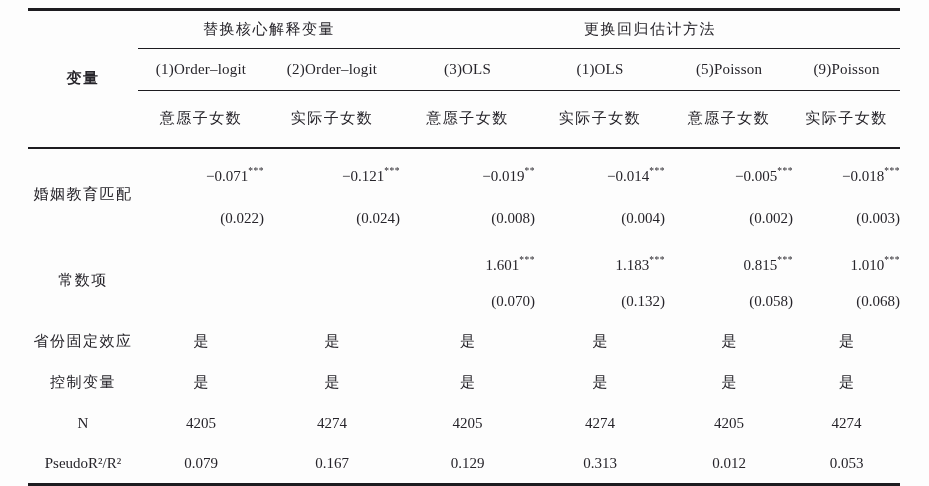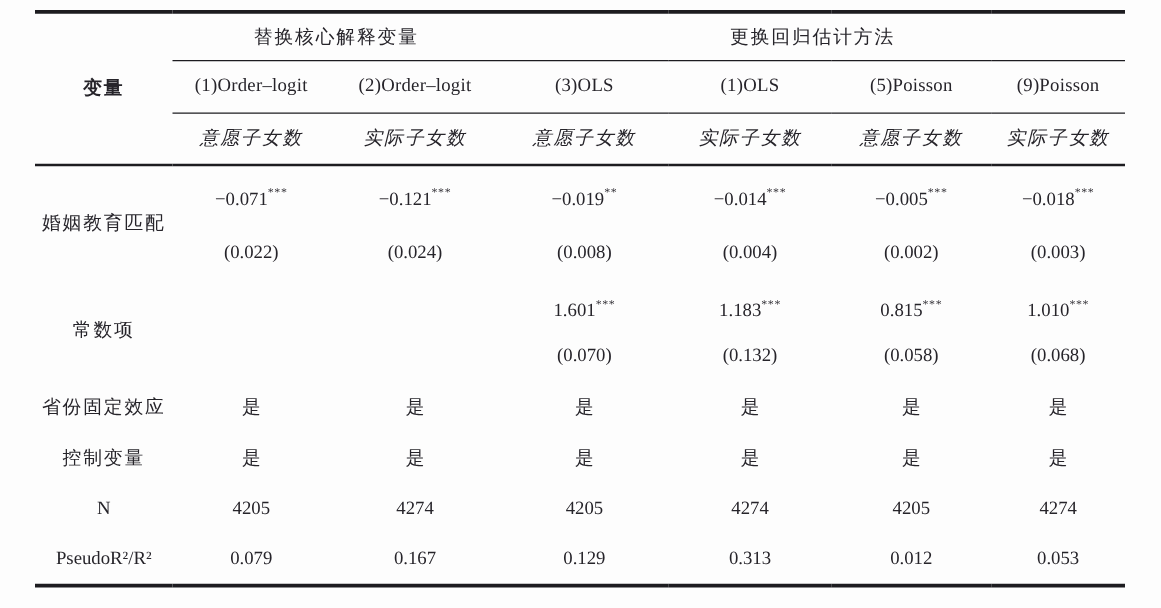--- a/index.html
+++ b/index.html
@@ -33,27 +33,27 @@
     padding: 0;
     overflow: hidden;
     white-space: nowrap;
   }
   .cjk { letter-spacing: 1.5px; }
   .group-row { height: 39px; }
   .group-cell { border-bottom: 1px solid #1d1c20; }
   .corner-cell { border-bottom: 2px solid #1d1c20; font-weight: bold; }
   .model-row { height: 42px; }
   .model-row td { border-bottom: 1px solid #1d1c20; letter-spacing: 0.2px; }
-  .dep-row { height: 41px; font-style: italic; }
+  .dep-row { height: 57px; }
   .dep-row td { border-bottom: 2px solid #1d1c20; }
   .coef-row-a { height: 92px; }
   .coef-row-b { height: 80px; }
   .coef-row-a .half { height: 46px; line-height: 46px; }
   .coef-row-b .half { height: 40px; line-height: 40px; }
-  .half { display: block; }
+  .half { display: block; text-align: right; }
   sup.stars {
     font-size: 9.5px;
     position: relative;
     top: -1px;
     letter-spacing: 0.5px;
   }
   .simple-row { height: 41px; }
 </style>
 </head>
 <body>

